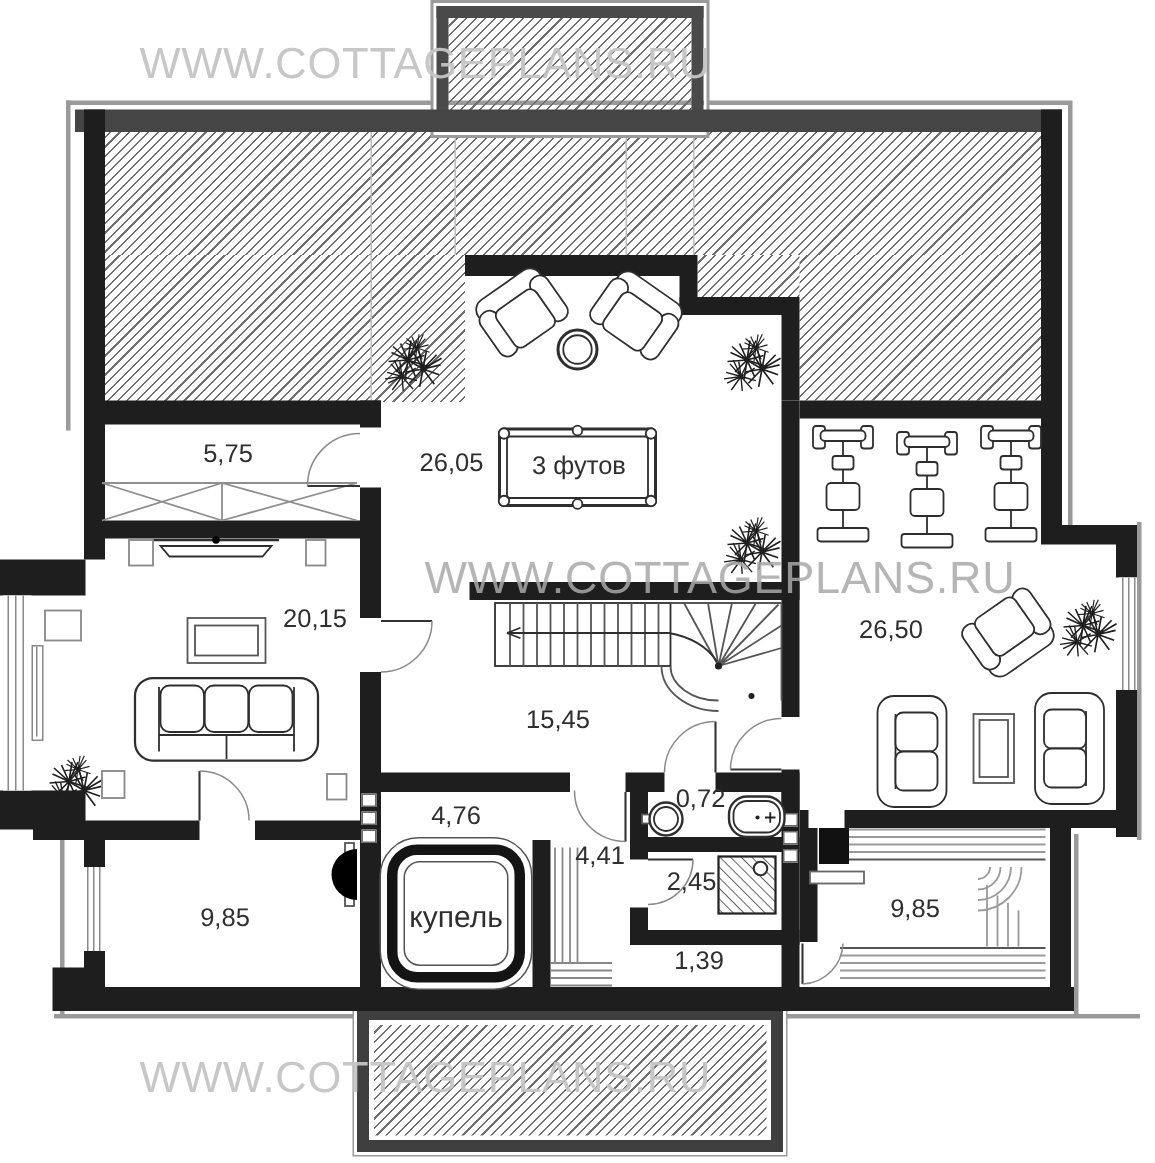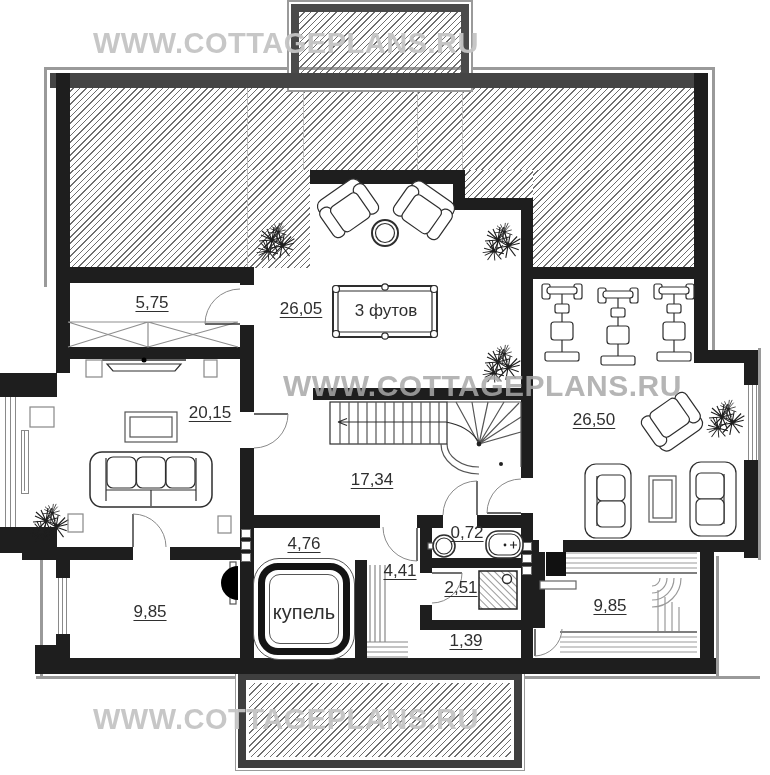--- a/index.html
+++ b/index.html
@@ -7,23 +7,23 @@
         font-family:"Liberation Sans",sans-serif;outline:1px solid #e8e8e8;}
   .hz{position:absolute;z-index:1;background-image:repeating-linear-gradient(135deg,rgba(255,255,255,0) 0 3.5px,#6f6f6f 3.5px 4.5px);}
   .wall{position:absolute;background:#1e1e1e;z-index:6;}
   .rw{position:absolute;background:#454545;z-index:5;}
   .gl{position:absolute;background:#9a9a9a;z-index:2;}
   .fl{position:absolute;background:#bdbdbd;width:1px;z-index:2;}
   .win{position:absolute;background:#fff;z-index:8;}
   .wv{position:absolute;background:#8a8a8a;width:1px;z-index:9;}
   .sq{position:absolute;width:8px;height:7px;background:#fff;border:1.5px solid #6a6a6a;z-index:9;}
   .lb{position:absolute;transform:translateX(-50%);font-size:17px;color:#2f2f2f;z-index:30;
-      text-decoration:underline;text-underline-offset:3px;white-space:nowrap;}
+      text-underline-offset:3px;white-space:nowrap;}
   .lb.nl{text-decoration:none;}
-  .wm{position:absolute;font-weight:bold;font-size:29px;letter-spacing:.5px;white-space:nowrap;z-index:40;}
+  .wm{position:absolute;font-weight:normal;font-size:29px;letter-spacing:.5px;white-space:nowrap;z-index:40;}
   .wm.light{color:rgba(196,196,196,.95);}
   .wm.mid{color:rgba(168,168,168,.85);font-size:30px;}
   #dormer{position:absolute;left:291px;top:4px;width:178px;height:84px;box-sizing:border-box;
       border:8px solid #4a4a4a;border-bottom:none;z-index:4;
       background-image:repeating-linear-gradient(135deg,rgba(255,255,255,0) 0 3.5px,#6f6f6f 3.5px 4.5px);
       box-shadow:0 0 0 2px #fff,0 0 0 4px #9a9a9a;}
   #terrace{position:absolute;left:238px;top:672px;width:284px;height:96px;box-sizing:border-box;
       border:8px solid #3f3f3f;padding:3px;background-clip:content-box;z-index:4;
       background-image:repeating-linear-gradient(135deg,rgba(255,255,255,0) 0 3.5px,#6f6f6f 3.5px 4.5px);
       box-shadow:0 0 0 2px #fff,0 0 0 3px #9a9a9a;}
@@ -321,27 +321,27 @@
             <path d="M535,656A28,28 0 0 0 562,629"></path>
           </g>
       </g>
     </g>
   </svg>
 
   <div class="lb" style="left:152px;top:293px">5,75</div>
   <div class="lb" style="left:210px;top:403px">20,15</div>
   <div class="lb" style="left:301px;top:299px">26,05</div>
   <div class="lb nl" style="left:386px;top:301px">3 футов</div>
-  <div class="lb" style="left:372px;top:470px">17,34</div>
+  <div class="lb" style="left:372px;top:470px">15,45</div>
   <div class="lb" style="left:594px;top:410px">26,50</div>
   <div class="lb" style="left:304px;top:534px">4,76</div>
   <div class="lb nl" style="left:304px;top:601px;font-size:20px">купель</div>
   <div class="lb" style="left:400px;top:561px">4,41</div>
   <div class="lb" style="left:467px;top:523px">0,72</div>
-  <div class="lb" style="left:461px;top:578px">2,51</div>
+  <div class="lb" style="left:461px;top:578px">2,45</div>
   <div class="lb" style="left:466px;top:631px">1,39</div>
   <div class="lb" style="left:150px;top:602px">9,85</div>
   <div class="lb" style="left:610px;top:596px">9,85</div>
 
   <div class="wm light" style="left:93px;top:27px">WWW.COTTAGEPLANS.RU</div>
   <div class="wm mid" style="left:283px;top:369px">WWW.COTTAGEPLANS.RU</div>
   <div class="wm light" style="left:93px;top:703px">WWW.COTTAGEPLANS.RU</div>
 
 </div>
 

